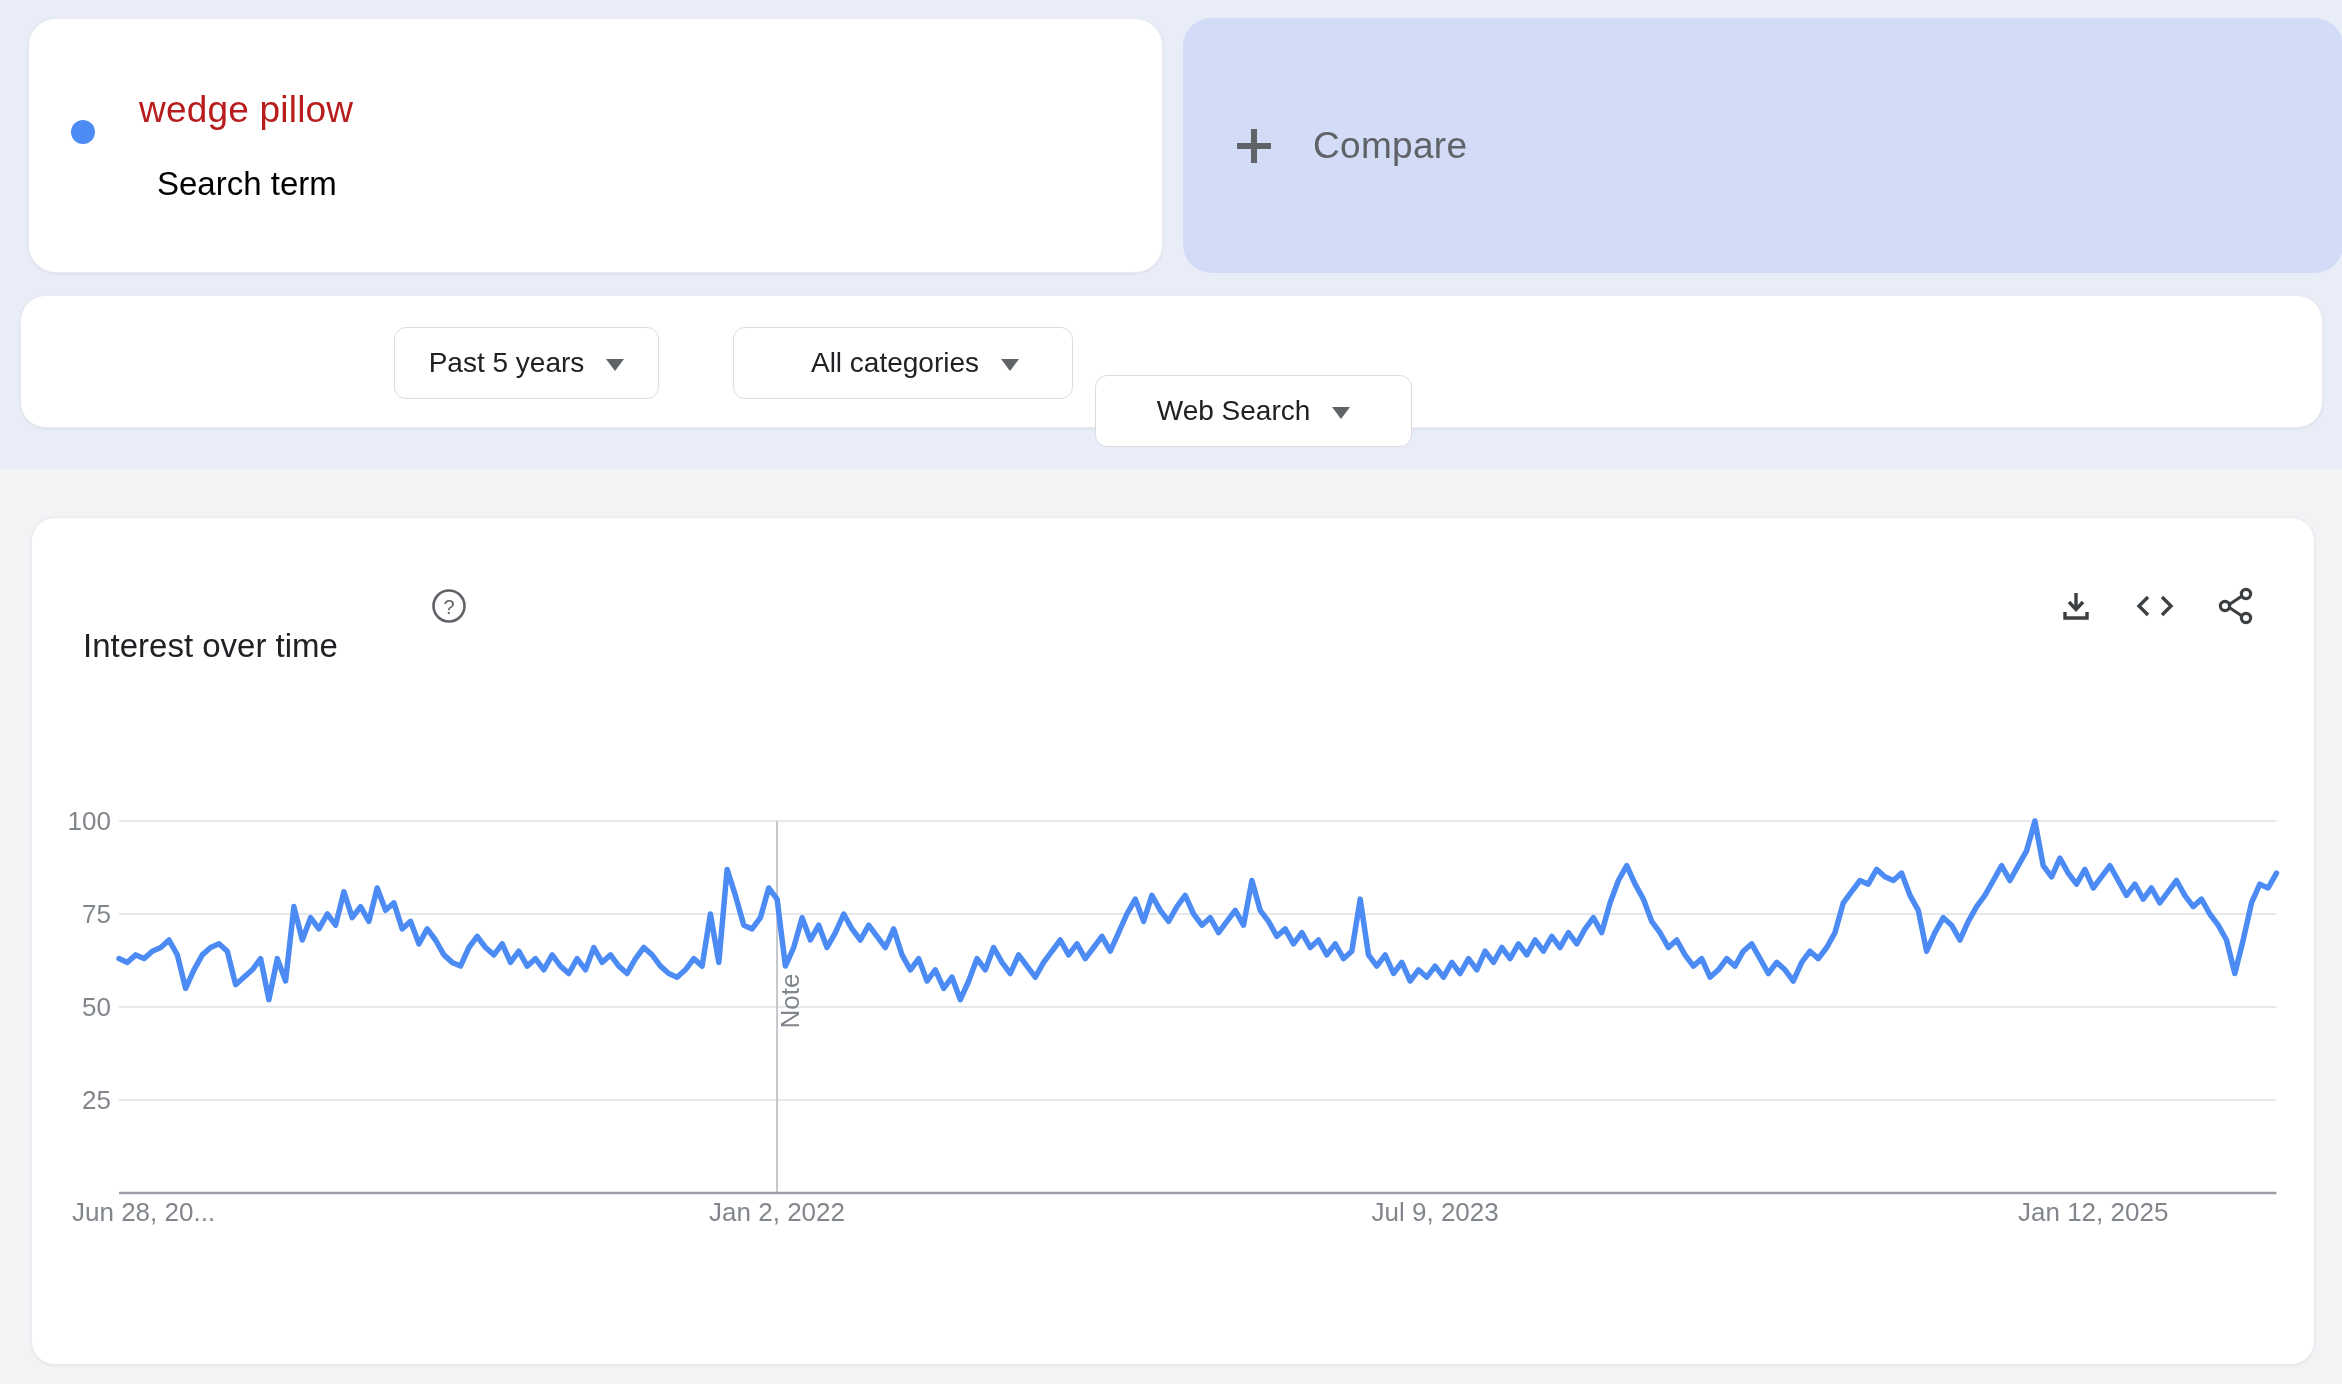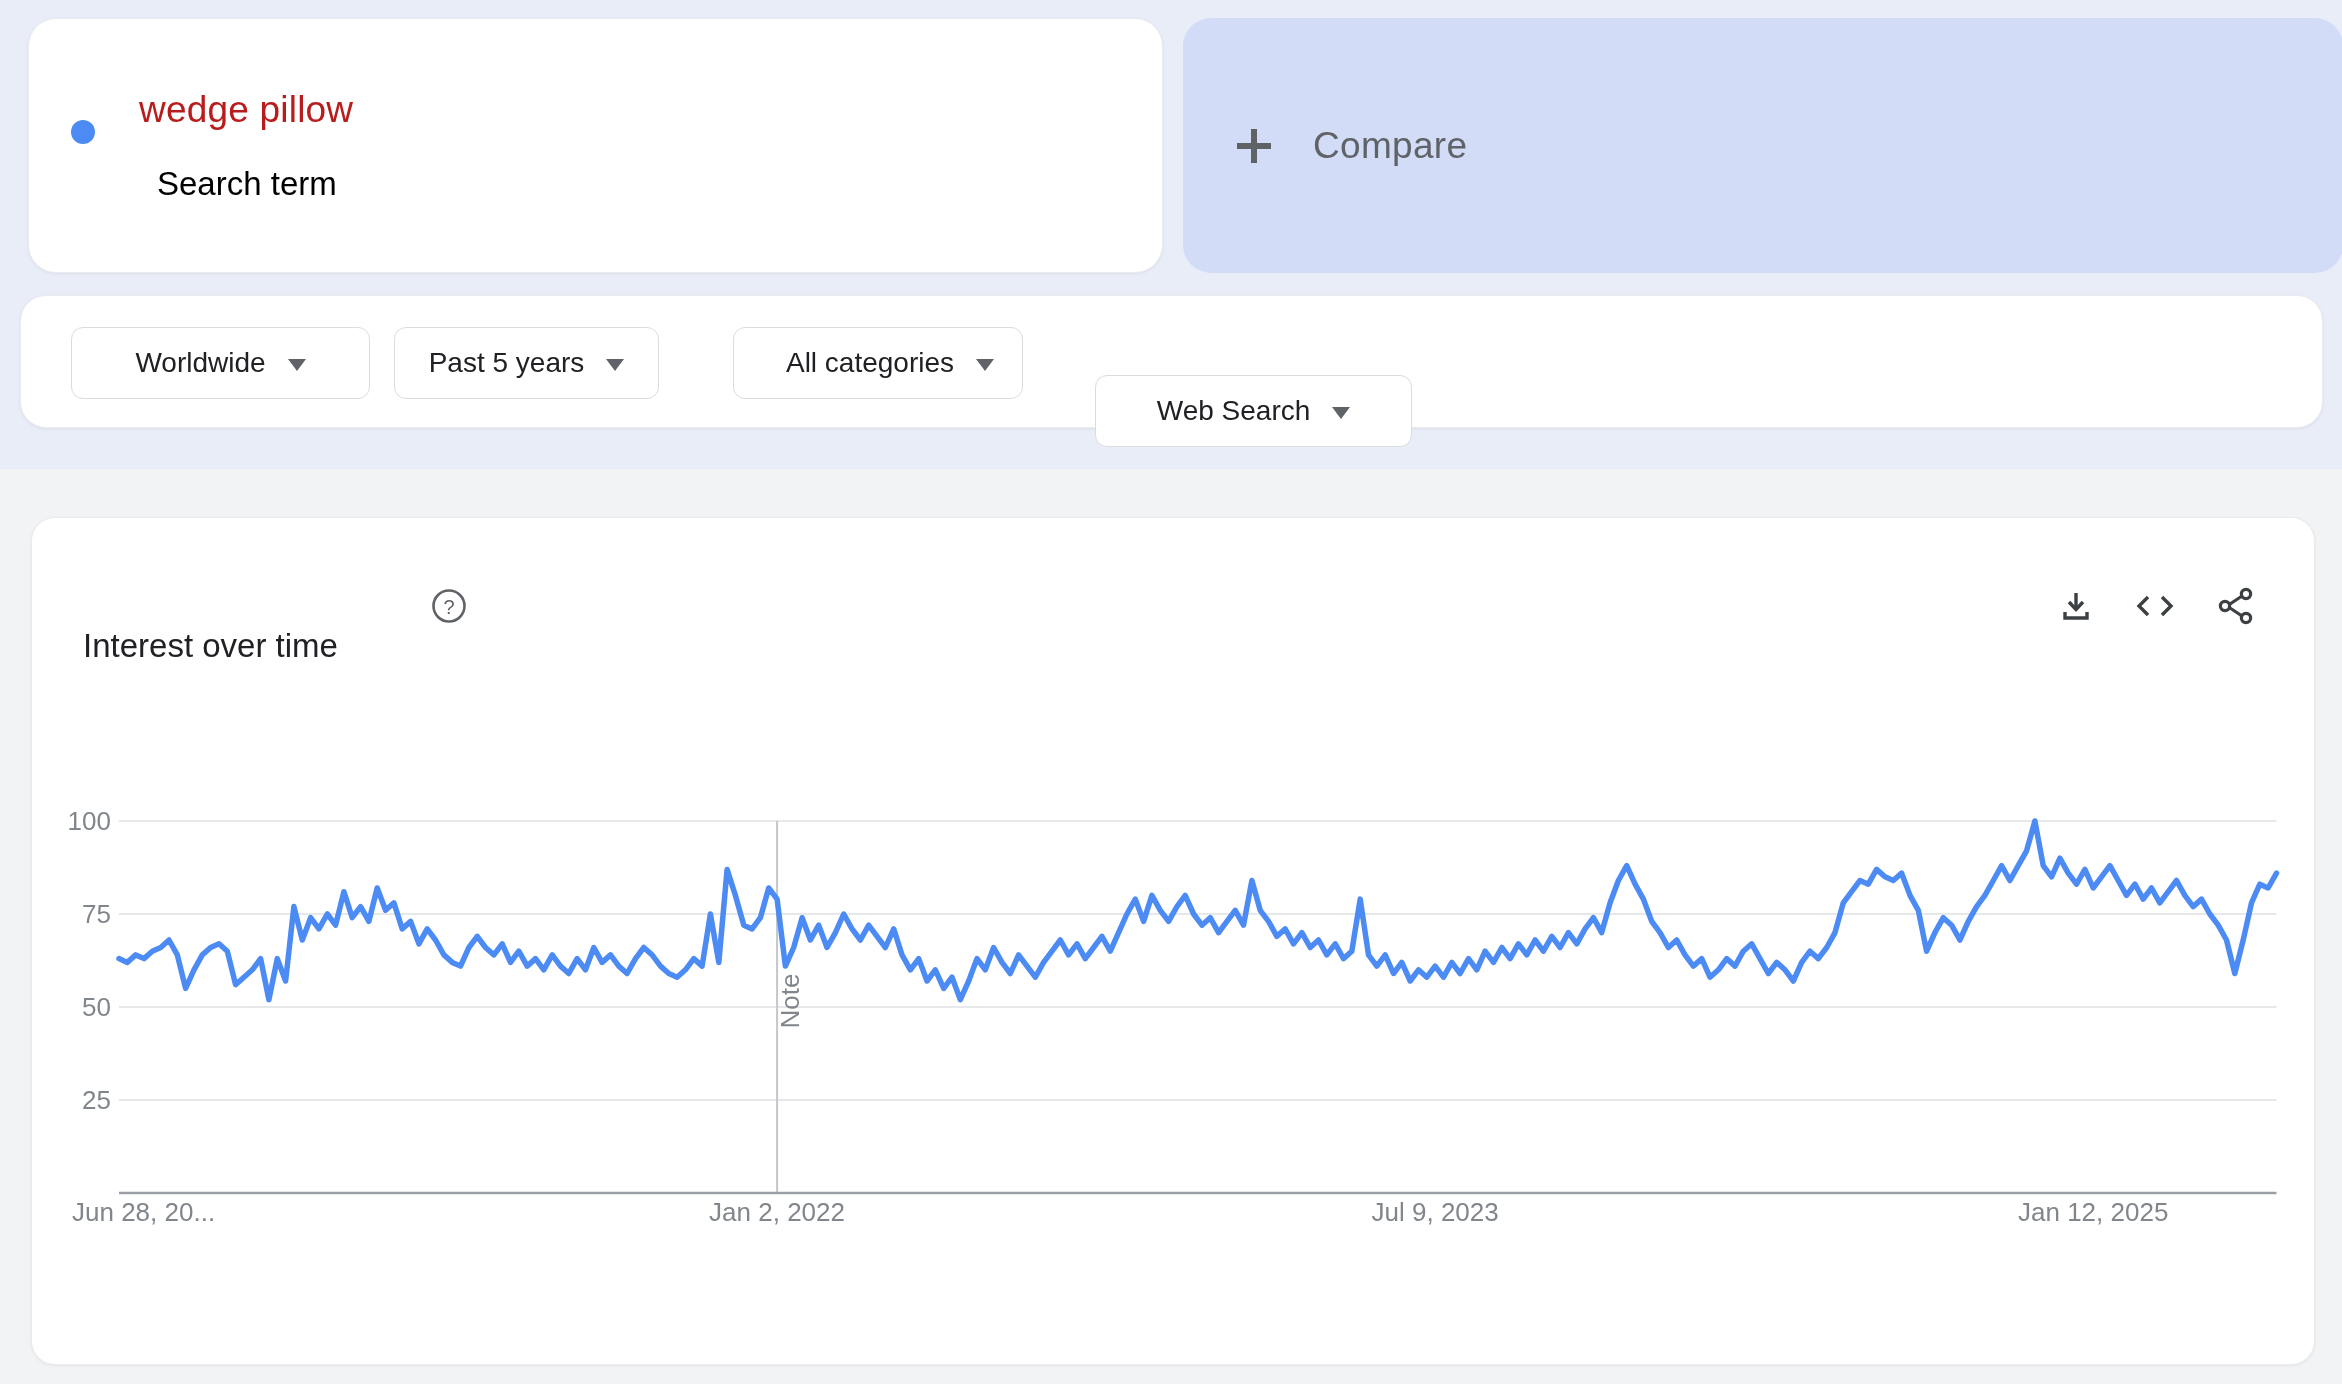--- a/index.html
+++ b/index.html
@@ -62,29 +62,25 @@
 </div>
 
 <div class="card compare-card">
   <div class="compare-inner">
     <span class="plus-icon"></span>
     <span class="compare-label">Compare</span>
   </div>
 </div>
 
 <div class="card soft filter-bar">
-  <div class="filter-btn" style="left:50px;width:299px;">
-    <span class="lbl">Worldwide</span>
-    <span class="caret"></span>
-  </div>
   <div class="filter-btn" style="left:373px;width:265px;">
     <span class="lbl">Past 5 years</span>
     <span class="caret"></span>
   </div>
-  <div class="filter-btn" style="left:712px;width:290px;padding-left:24px;">
+  <div class="filter-btn" style="left:712px;width:340px;padding-left:24px;">
     <span class="lbl">All categories</span>
     <span class="caret"></span>
   </div>
   <div class="filter-btn" style="left:1074px;width:317px;margin-top:48px;">
     <span class="lbl">Web Search</span>
     <span class="caret"></span>
   </div>
 </div>
 
 <div class="card soft chart-card">

